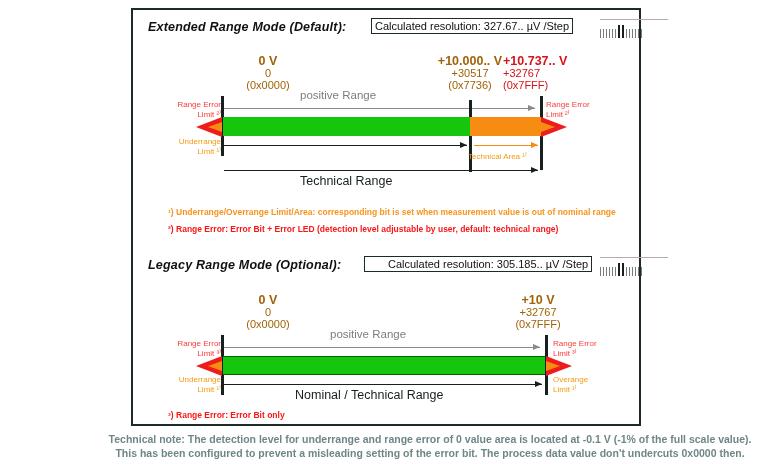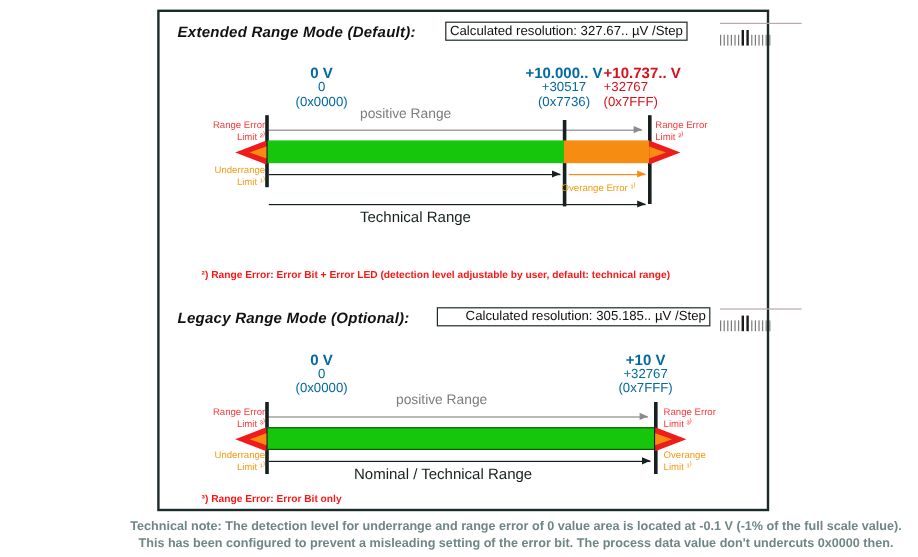--- a/index.html
+++ b/index.html
@@ -22,21 +22,21 @@
   .ticks{position:absolute;display:flex;align-items:flex-end;height:16px;gap:2px;}
   .ticks i{display:block;width:1px;height:9px;background:#7a7a7a;}
   .ticks i.bold{width:2px;height:13px;background:#1d1d1d;}
   .ticks-top{position:absolute;top:0;left:0;height:1px;background:#b9a8a8;}
 
   
   .vlab{position:absolute;text-align:center;white-space:nowrap;line-height:12px;}
   .vlab .l1{font-size:12.5px;font-weight:bold;}
   .vlab .l2{font-size:11px;}
   .vlab .l3{font-size:11px;}
-  .vlab.black .l1,.vlab.black .l2,.vlab.black .l3{color:#0369a1;}
+  .vlab.black .l1,.vlab.black .l2,.vlab.black .l3{color:#a16207;}
   .vlab.red .l1,.vlab.red .l2,.vlab.red .l3{color:#d6121a;}
   .vlab.red .l1{color:#d6121a;}
 
   
   .cap{position:absolute;font-size:8px;line-height:9.5px;white-space:nowrap;}
   .cap.red{color:#fb3a3a;}
   .cap.orange{color:#f59a14;}
   .cap.tright{text-align:right;}
   .cap.tleft{text-align:left;}
 
@@ -168,28 +168,29 @@
 
   <div class="marr dark" style="left:224px;top:145px;width:243px;">
     <div class="ln"></div>
       <div class="hd"></div>
   </div>
 
   <div class="marr orangea" style="left:474px;top:145px;width:64px;">
     <div class="ln"></div>
       <div class="hd"></div>
   </div>
-  <div class="rlab orange" style="left:468px;top:150px;width:76px;">Overange Error ¹⁾</div>
+  <div class="rlab orange" style="left:468px;top:150px;width:76px;">Technical Area ¹⁾</div>
 
   <div class="marr dark" style="left:224px;top:170px;width:314px;">
     <div class="ln"></div>
       <div class="hd"></div>
   </div>
   <div class="rlab dark" style="left:300px;top:174px;width:160px;">Technical Range</div>
 
+  <div class="fn orange" style="left:168px;top:207px;">¹) Underrange/Overrange Limit/Area: corresponding bit is set when measurement value is out of nominal range</div>
   <div class="fn red" style="left:168px;top:224px;">²) Range Error: Error Bit + Error LED (detection level adjustable by user, default: technical range)</div>
 
   <div class="mode-title" style="left:148px;top:258px;">Legacy Range Mode (Optional):</div>
 
   <div class="res-box" style="left:364px;top:256px;padding-left:23px;">Calculated resolution: 305.185.. µV /Step</div>
 
   <div class="ticks" style="left:600px;top:260px;">
     <div class="ticks-top" style="width:68px;top:-3px;"></div>
     <i></i>
       <i></i>

